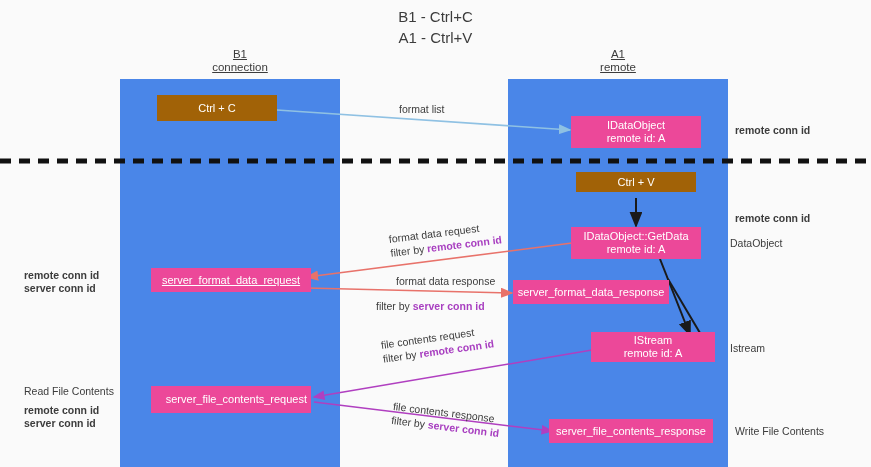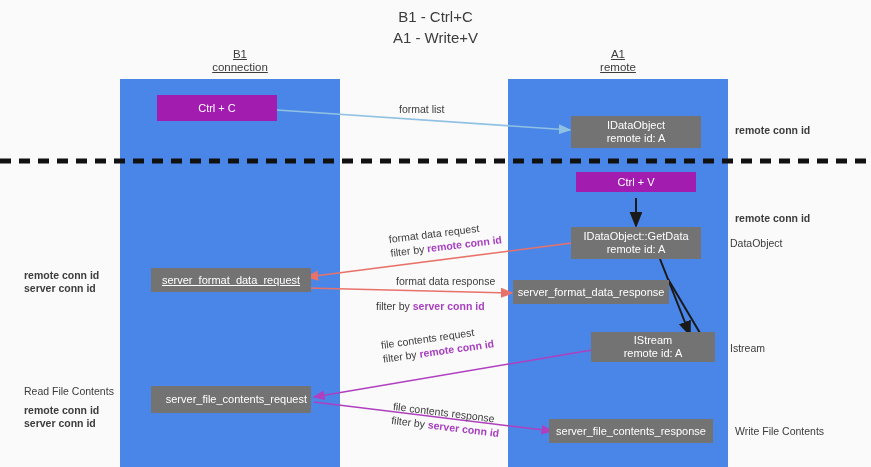--- a/index.html
+++ b/index.html
@@ -16,37 +16,37 @@
 
   .lane{position:absolute;background:#4a86e8;}
   .lane-head{position:absolute;text-align:center;font-size:11.5px;line-height:13px;color:#3c3c3c;text-decoration:underline;}
 
   .title{position:absolute;left:0;top:6px;width:871px;text-align:center;
          font-size:15px;line-height:21px;color:#3c3c3c;}
 
   .node{position:absolute;display:flex;align-items:center;justify-content:center;
         text-align:center;color:#ffffff;font-size:11px;line-height:13px;
         box-sizing:border-box;padding:2px 4px;}
-  .node.orange{background:#737373;}
-  .node.green{background:#a21caf;}
+  .node.orange{background:#ec4899;}
+  .node.green{background:#a16207;}
 
   .lbl{position:absolute;font-size:10.5px;line-height:14px;color:#3c3c3c;white-space:nowrap;}
   .lbl.rot{transform-origin:0 0;}
   .purple{color:#a83fc0;font-weight:bold;}
   .greenid{color:#59a869;font-weight:bold;}
   .side{position:absolute;font-size:10.5px;line-height:14px;color:#3c3c3c;white-space:nowrap;}
 </style>
 </head>
 <body>
 
 <div id="stage">
 
   <div class="title">
     <div>B1 - Ctrl+C</div>
-    <div>A1 - Write+V</div>
+    <div>A1 - Ctrl+V</div>
   </div>
 
   <div class="lane-head" style="left:140px;top:48px;width:200px;">
     <div>B1</div>
     <div>connection</div>
   </div>
   <div class="lane-head" style="left:518px;top:48px;width:200px;">
     <div>A1</div>
     <div>remote</div>
   </div>

